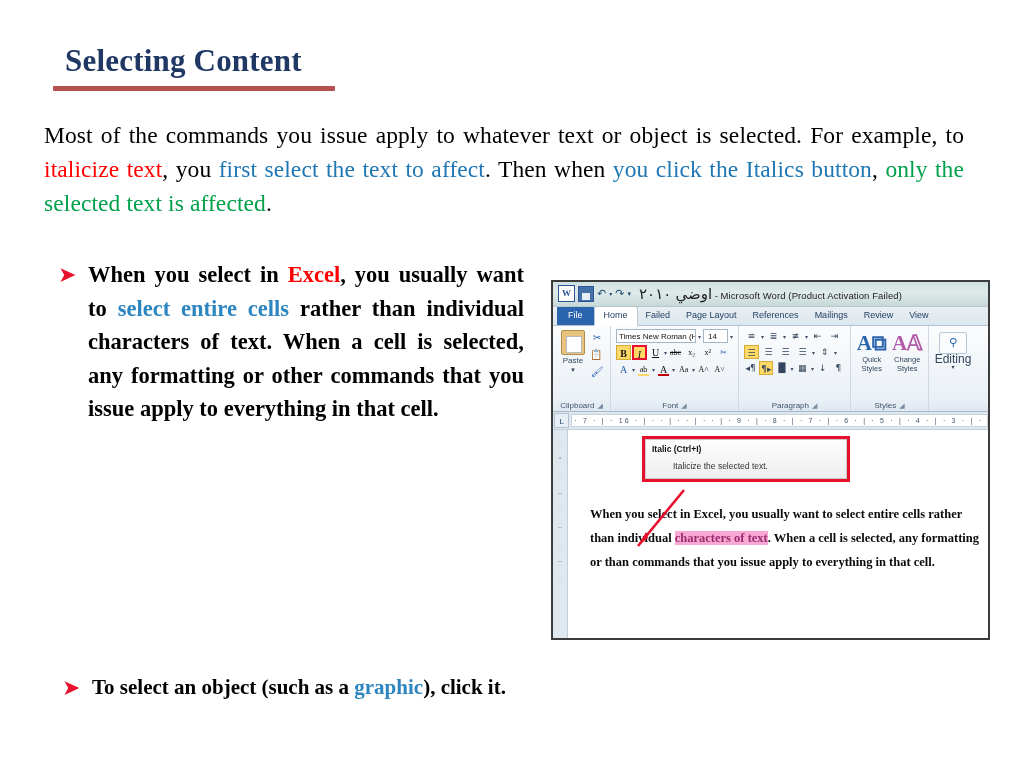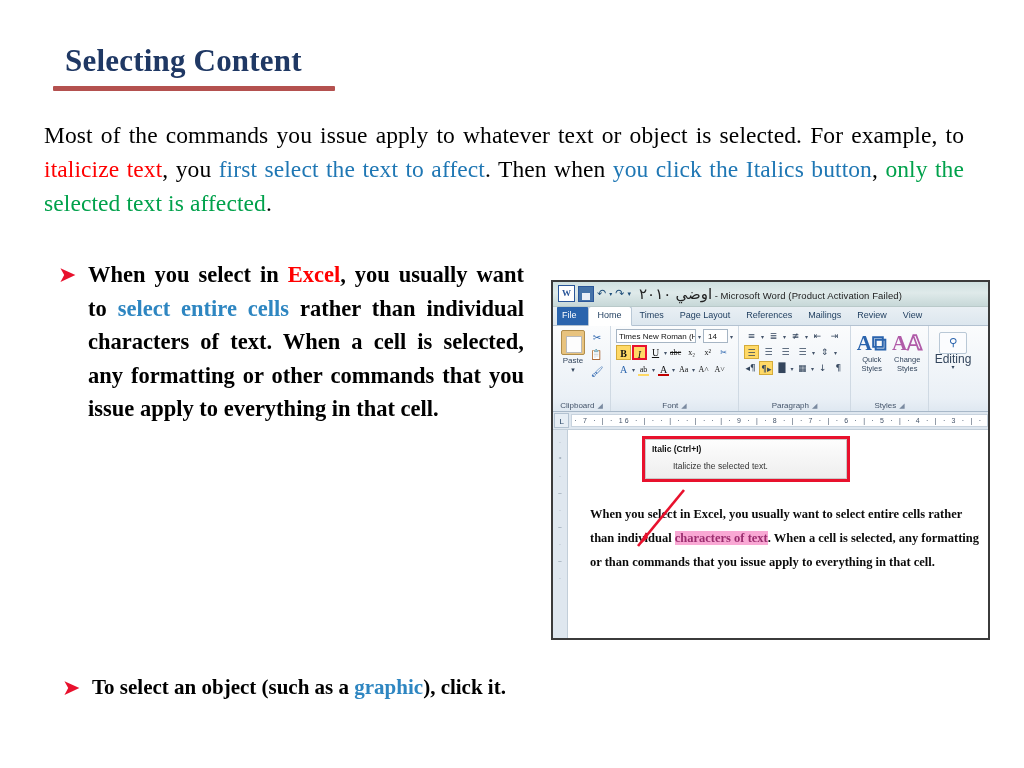--- a/index.html
+++ b/index.html
@@ -193,21 +193,21 @@
     font-size: 9px;
     color: #1b3a5c;
     padding: 2px 8px 3px 8px;
     line-height: 13px;
     white-space: nowrap;
   }
   .ws-tab.file {
     background: #2a64ad;
     color: #ffffff;
     border-radius: 2px 2px 0 0;
-    padding: 3px 11px 3px 5px;
+    padding: 3px 11px 3px 11px;
   }
   .ws-tab.active {
     background: #ffffff;
     border: 1px solid #b9c8d6;
     border-bottom: 1px solid #ffffff;
     border-radius: 3px 3px 0 0;
     margin-bottom: -1px;
     padding: 2px 9px 3px 9px;
   }
 
@@ -532,21 +532,21 @@
     </div>
     <div class="ws-title-text">
       <span class="ar">اوضي ٢٠١٠</span>
       <span>- Microsoft Word (Product Activation Failed)</span>
     </div>
   </div>
 
   <div class="ws-tabs">
     <div class="ws-tab file">File</div>
     <div class="ws-tab active">Home</div>
-    <div class="ws-tab">Times</div>
+    <div class="ws-tab">Failed</div>
     <div class="ws-tab">Page Layout</div>
     <div class="ws-tab">References</div>
     <div class="ws-tab">Mailings</div>
     <div class="ws-tab">Review</div>
     <div class="ws-tab">View</div>
   </div>
 
   <div class="ws-ribbon">
 
     <div class="rgroup g-clipboard">

